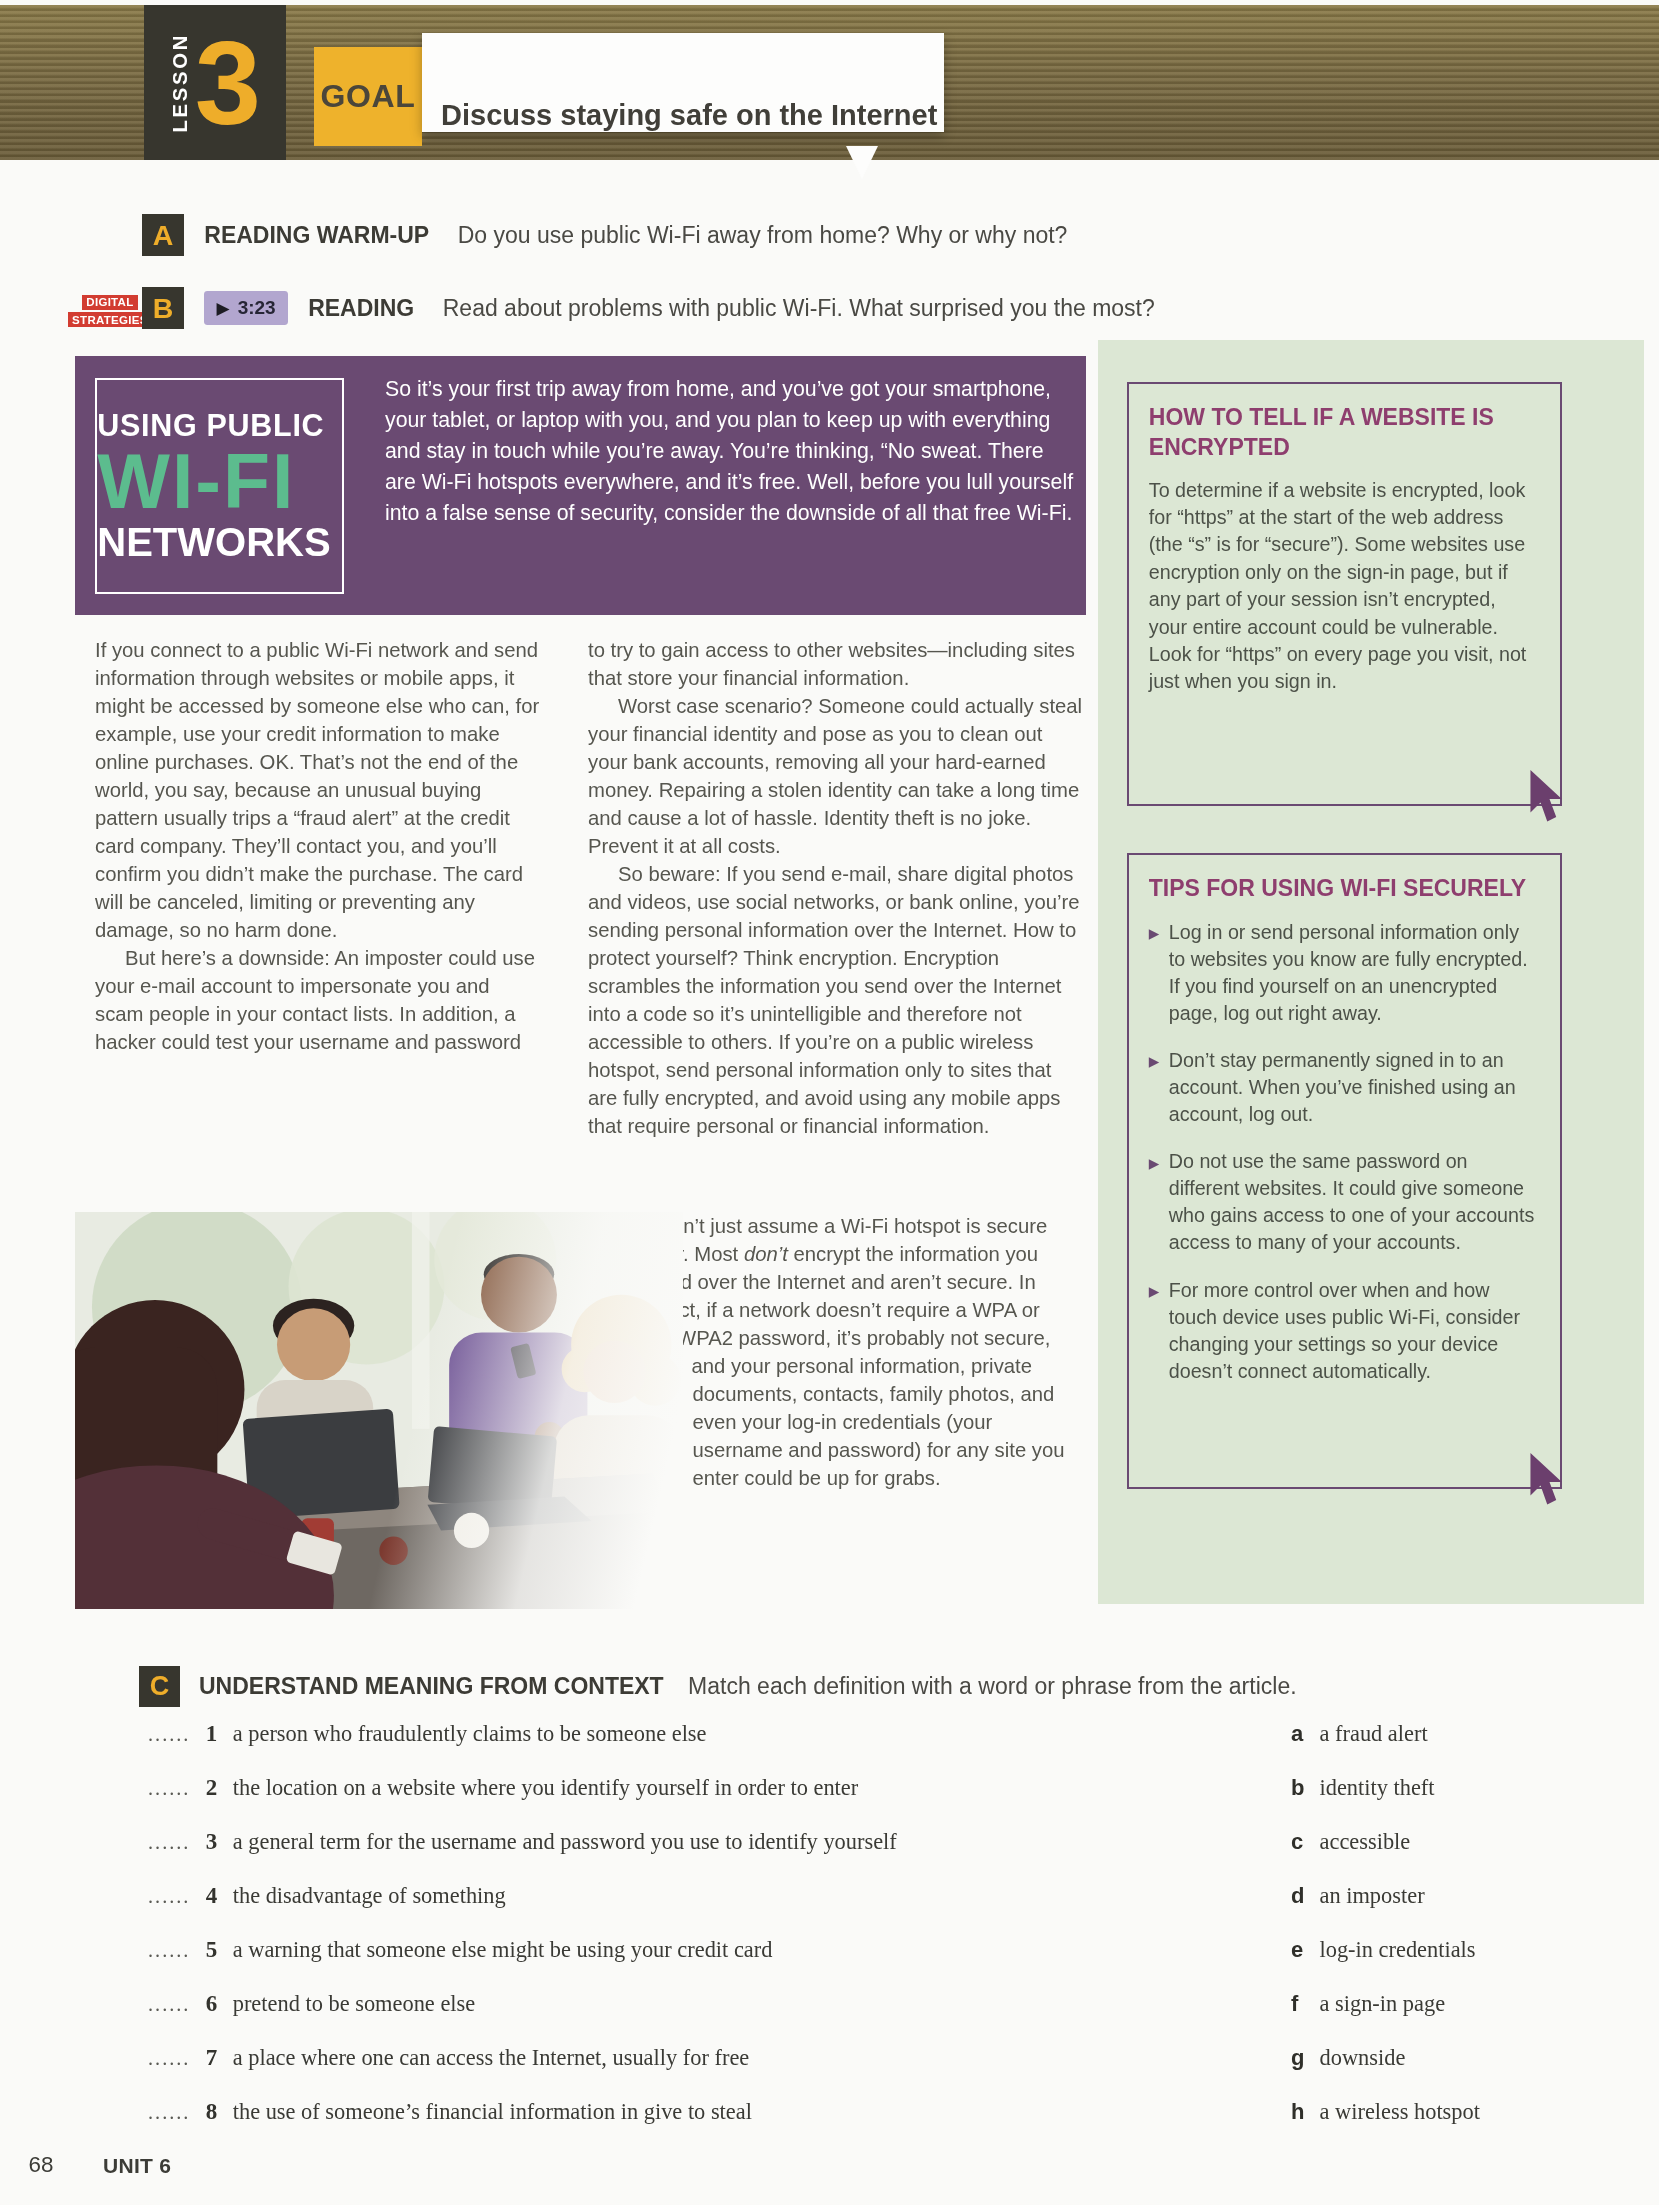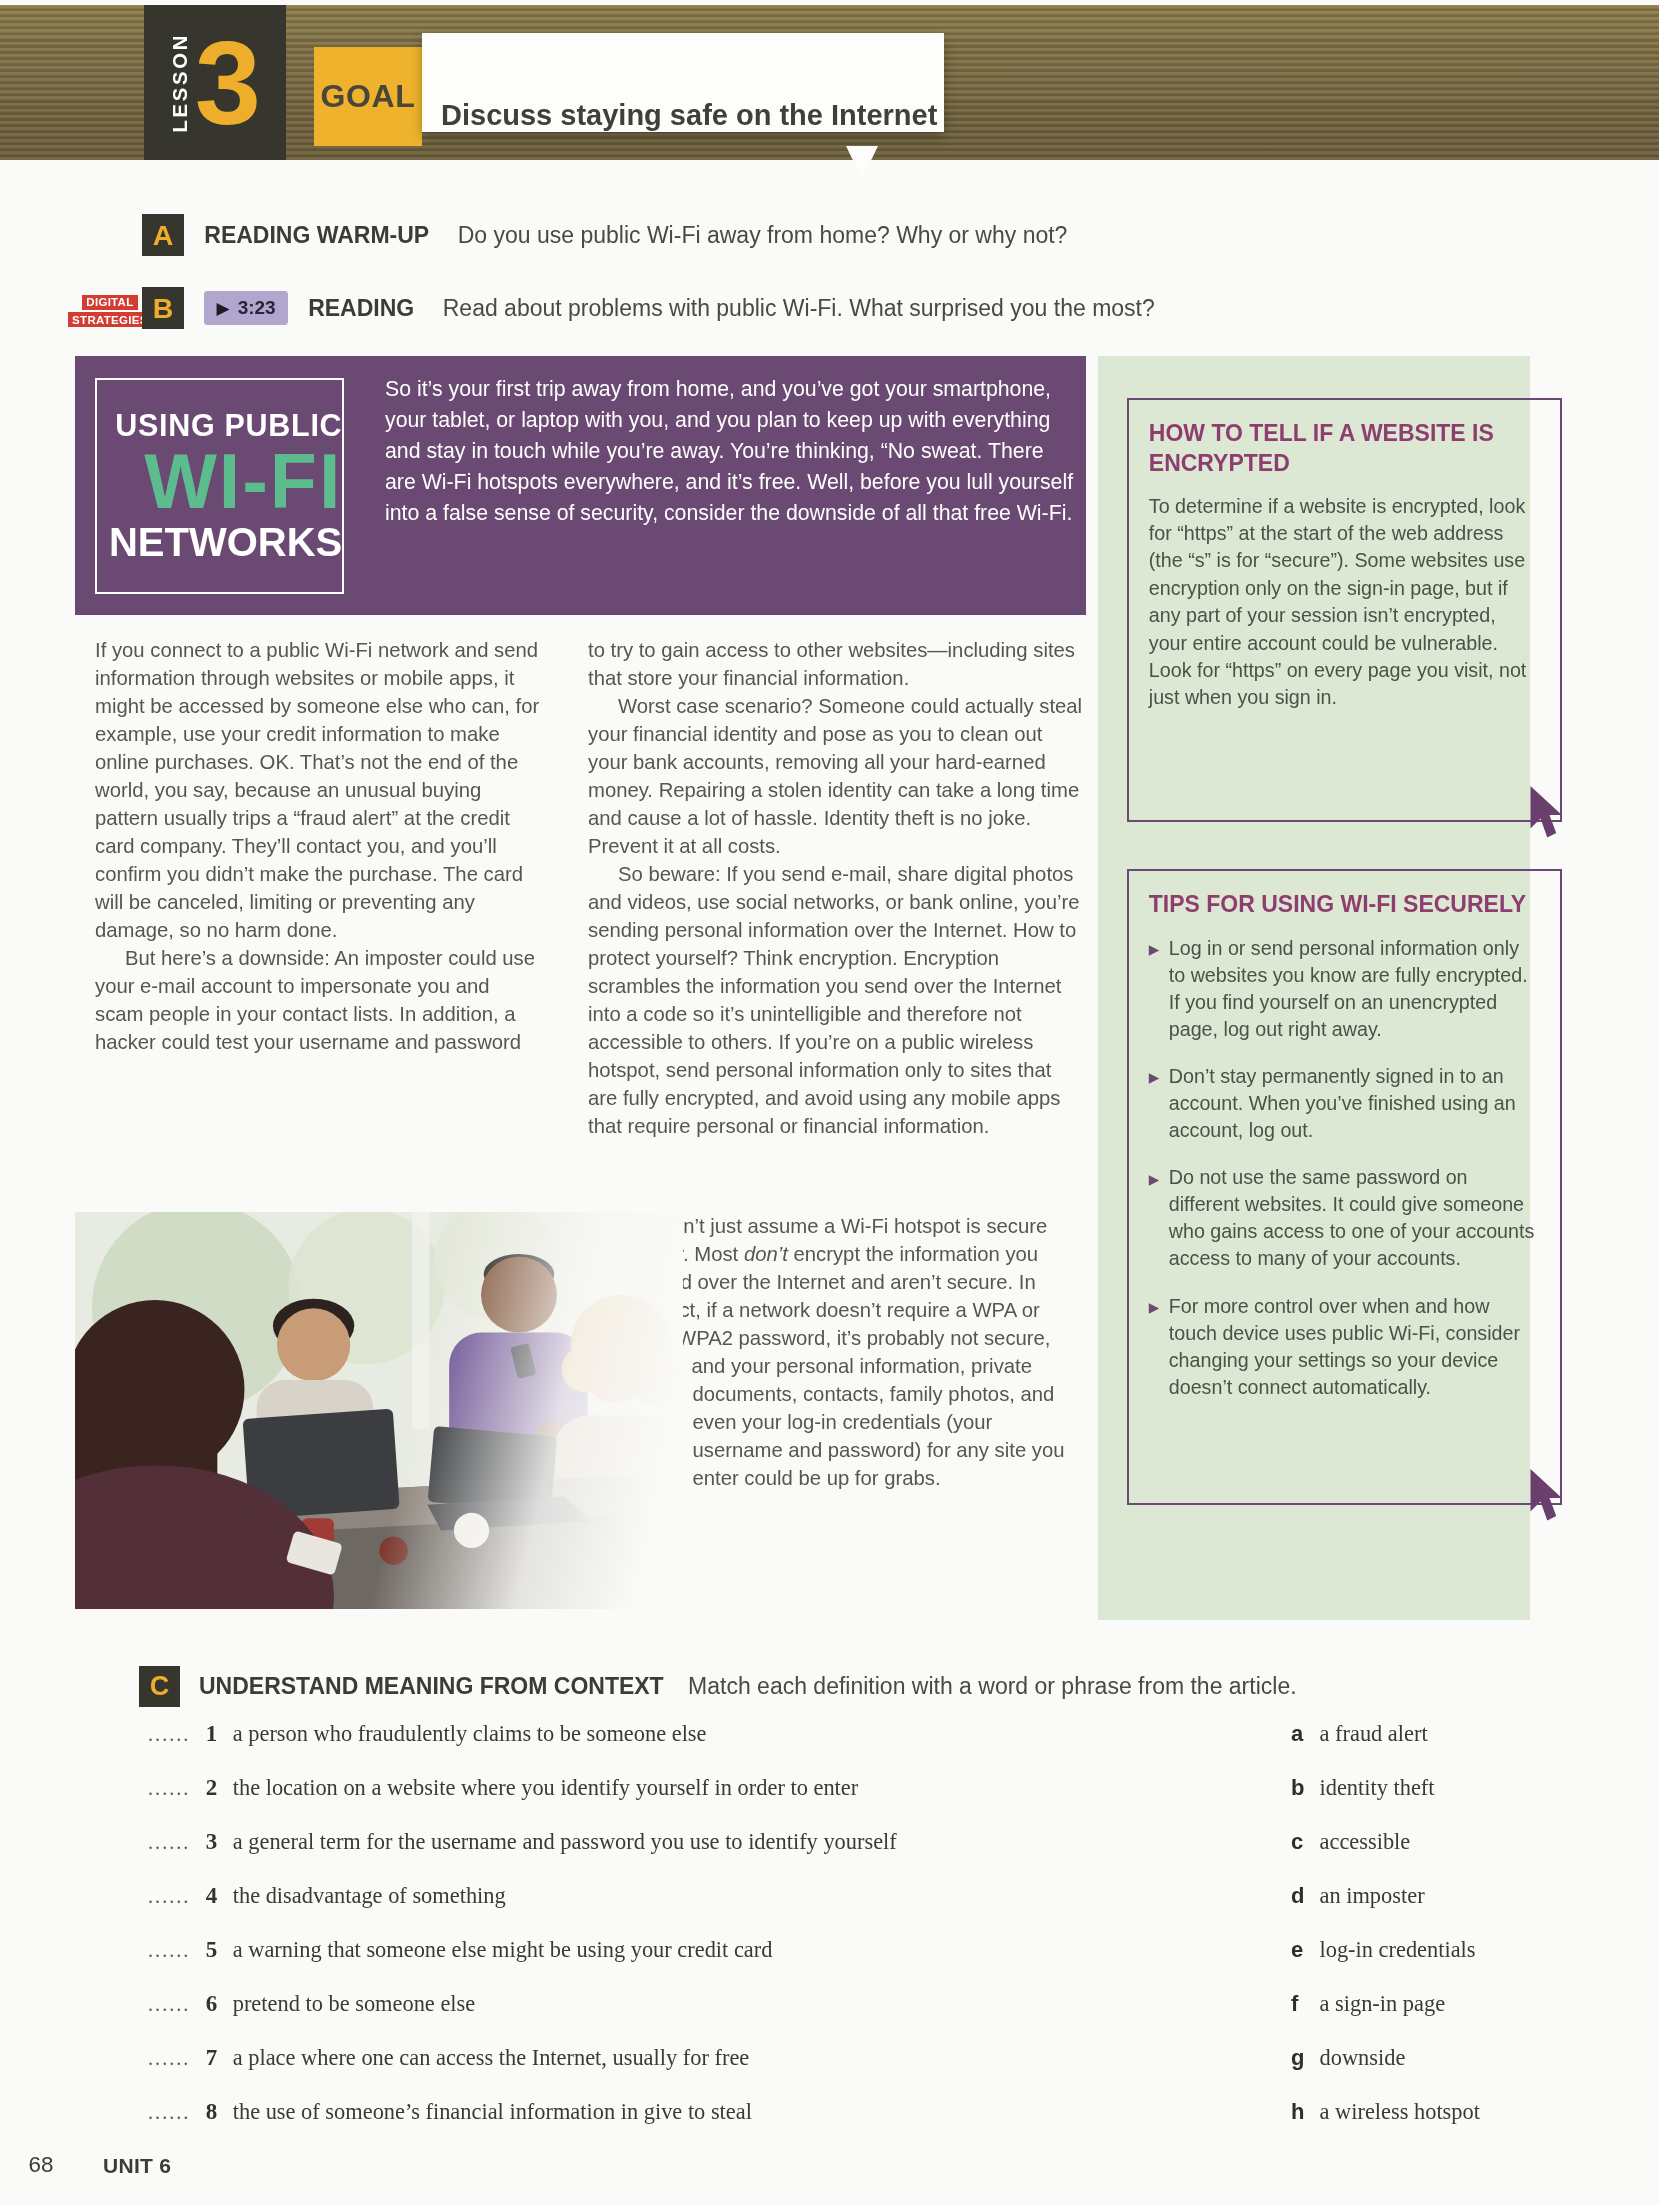--- a/index.html
+++ b/index.html
@@ -35,29 +35,29 @@
   .digital-badge{position:absolute;left:68px;top:295px;display:flex;flex-direction:column;align-items:center;gap:2.7px;}
   .digital-badge span{background:#d23c31;color:#fff;font-weight:700;font-size:11.5px;padding:1.4px 4.1px;letter-spacing:0.3px;text-align:right;}
   .audio-chip{display:flex;align-items:center;gap:8.1px;background:#b2a6cf;border-radius:3.4px;
     padding:6.1px 12.2px;margin-left:20.3px;}
   .audio-chip .tri{color:#1d1c24;font-size:17px;line-height:1;}
   .audio-chip .time{color:#262535;font-size:19px;font-weight:700;}
 
   
   .article-head{position:absolute;left:75px;top:356px;width:1011px;height:259px;background:#6a4a72;}
   .wifi-box{position:absolute;left:20.3px;top:22px;width:249px;height:216px;border:2px solid #fff;
-    box-sizing:border-box;display:flex;flex-direction:column;align-items:flex-end;justify-content:center;}
+    box-sizing:border-box;display:flex;flex-direction:column;align-items:flex-start;justify-content:center;}
   .wifi-line1{color:#fff;font-size:30.5px;font-weight:700;letter-spacing:0.7px;}
   .wifi-line2{color:#5cbc8e;font-size:77px;font-weight:700;line-height:1.0;letter-spacing:2px;}
   .wifi-line3{color:#fff;font-size:40px;font-weight:700;}
   .article-intro{position:absolute;left:310px;top:17.6px;width:693px;color:#fff;
     font-size:21.3px;line-height:31px;font-weight:400;}
 
   
-  .side-panel{position:absolute;left:1098px;top:356px;width:432px;height:1264px;background:#dce7d4;}
+  .side-panel{position:absolute;left:1098px;top:340px;width:546px;height:1264px;background:#dce7d4;}
   .side-box{position:absolute;left:28.5px;width:435px;border:2.7px solid #6a4a72;box-sizing:border-box;
     padding:17.6px 20.3px 20.3px;}
   .side-box.b1{top:42px;height:424px;}
   .side-box.b2{top:513px;height:636px;}
   .side-box h3{margin:0;color:#8e3e6e;font-size:23px;line-height:30px;font-weight:700;}
   .side-box .body{margin-top:15px;color:#4c5148;font-size:19.7px;line-height:27.4px;}
   .tip{display:flex;margin-top:20.3px;}
   .tip:first-of-type{margin-top:16.3px;}
   .tip .marker{color:#6a4a72;font-size:13.6px;margin:6.1px 9.5px 0 0;flex:0 0 auto;}
   .tip .txt{color:#4c5148;font-size:19.7px;line-height:27px;}

